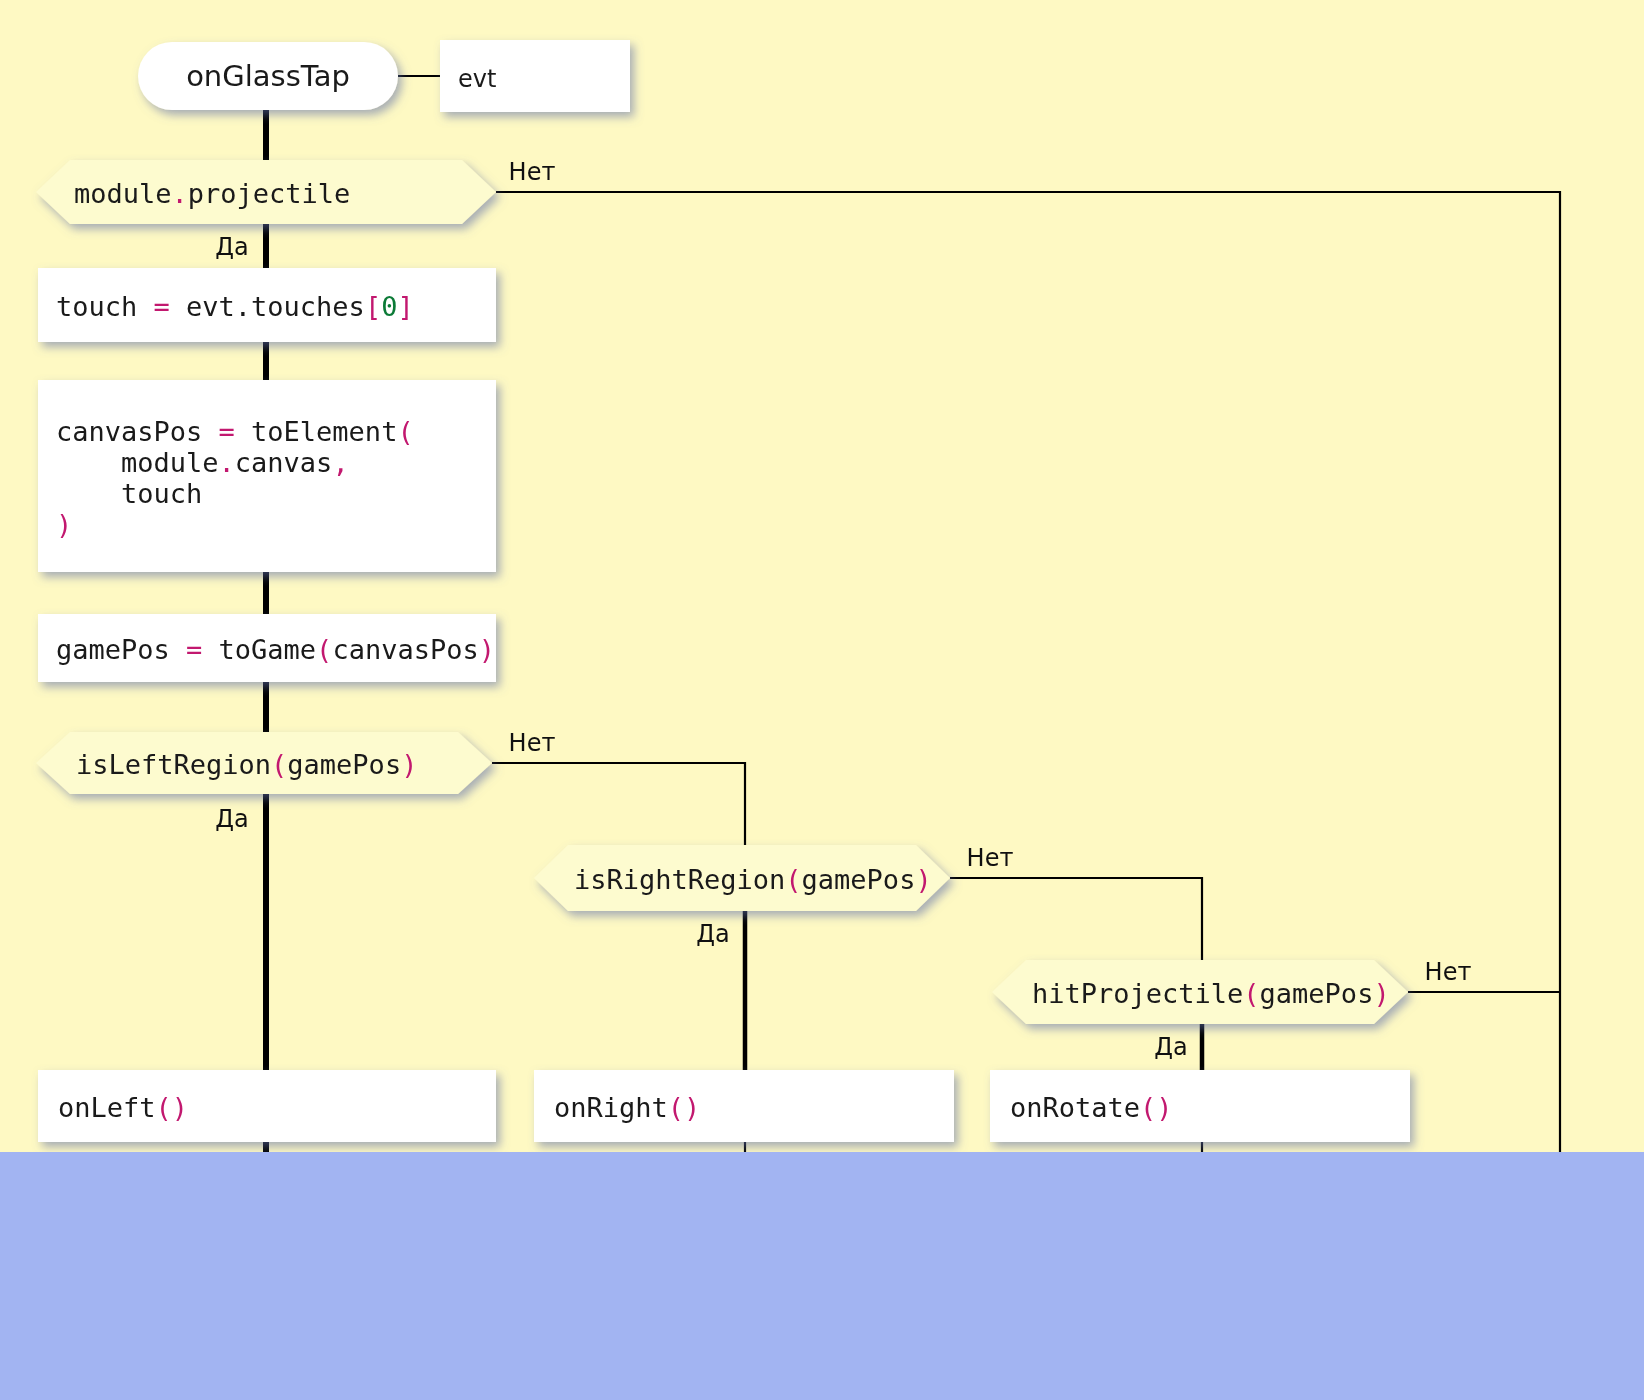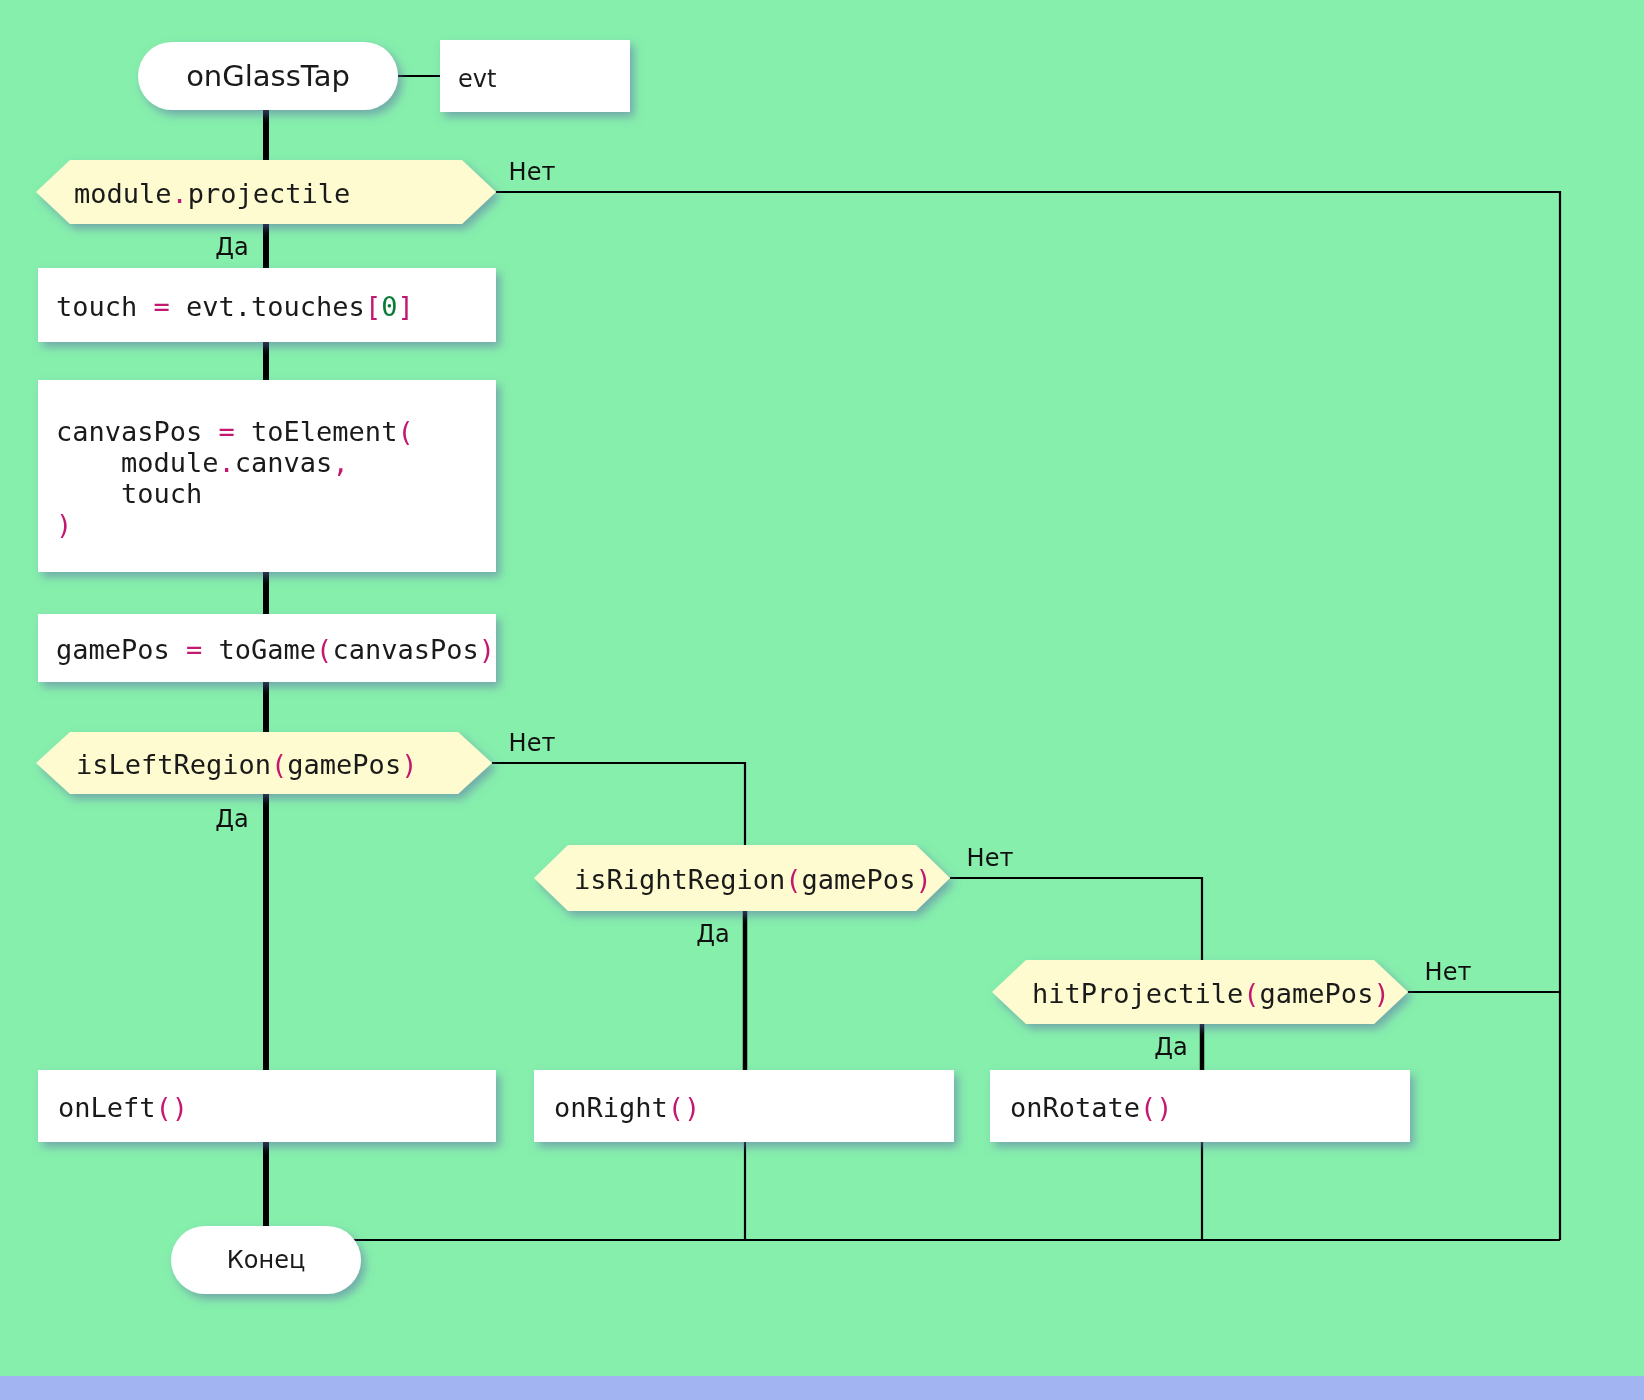--- a/index.html
+++ b/index.html
@@ -3,22 +3,22 @@
 <meta charset="utf-8">
 <style>
   html, body {
     margin: 0;
     padding: 0;
     background: #a2b4f2;
   }
   #canvas-wrap {
     position: relative;
     width: 1644px;
-    height: 1376px;
-    background: #86efac;
+    height: 1152px;
+    background: #fef9c3;
     overflow: hidden;
     font-family: "DejaVu Sans Mono", monospace;
   }
   svg.flow {
     position: absolute;
     top: 0;
     left: 0;
     width: 1644px;
     height: 1400px;
     display: block;

